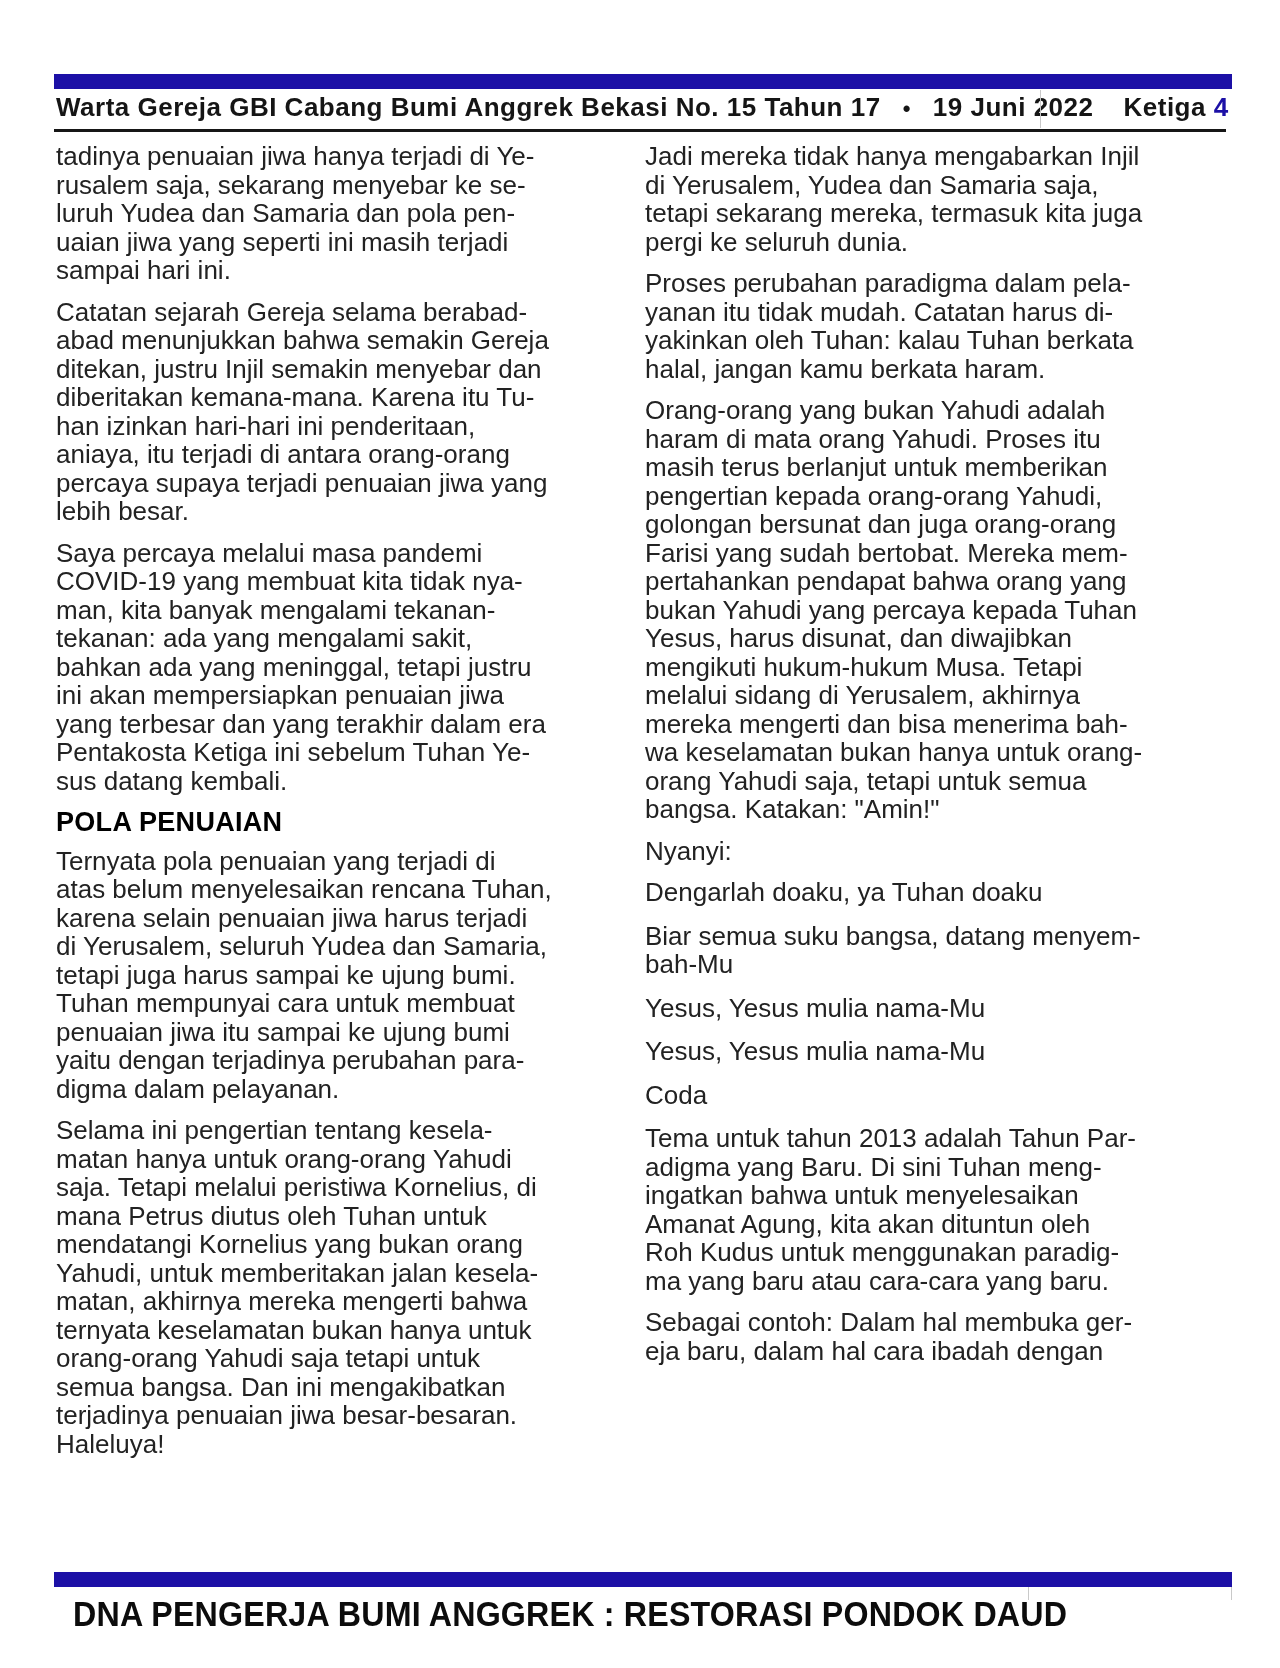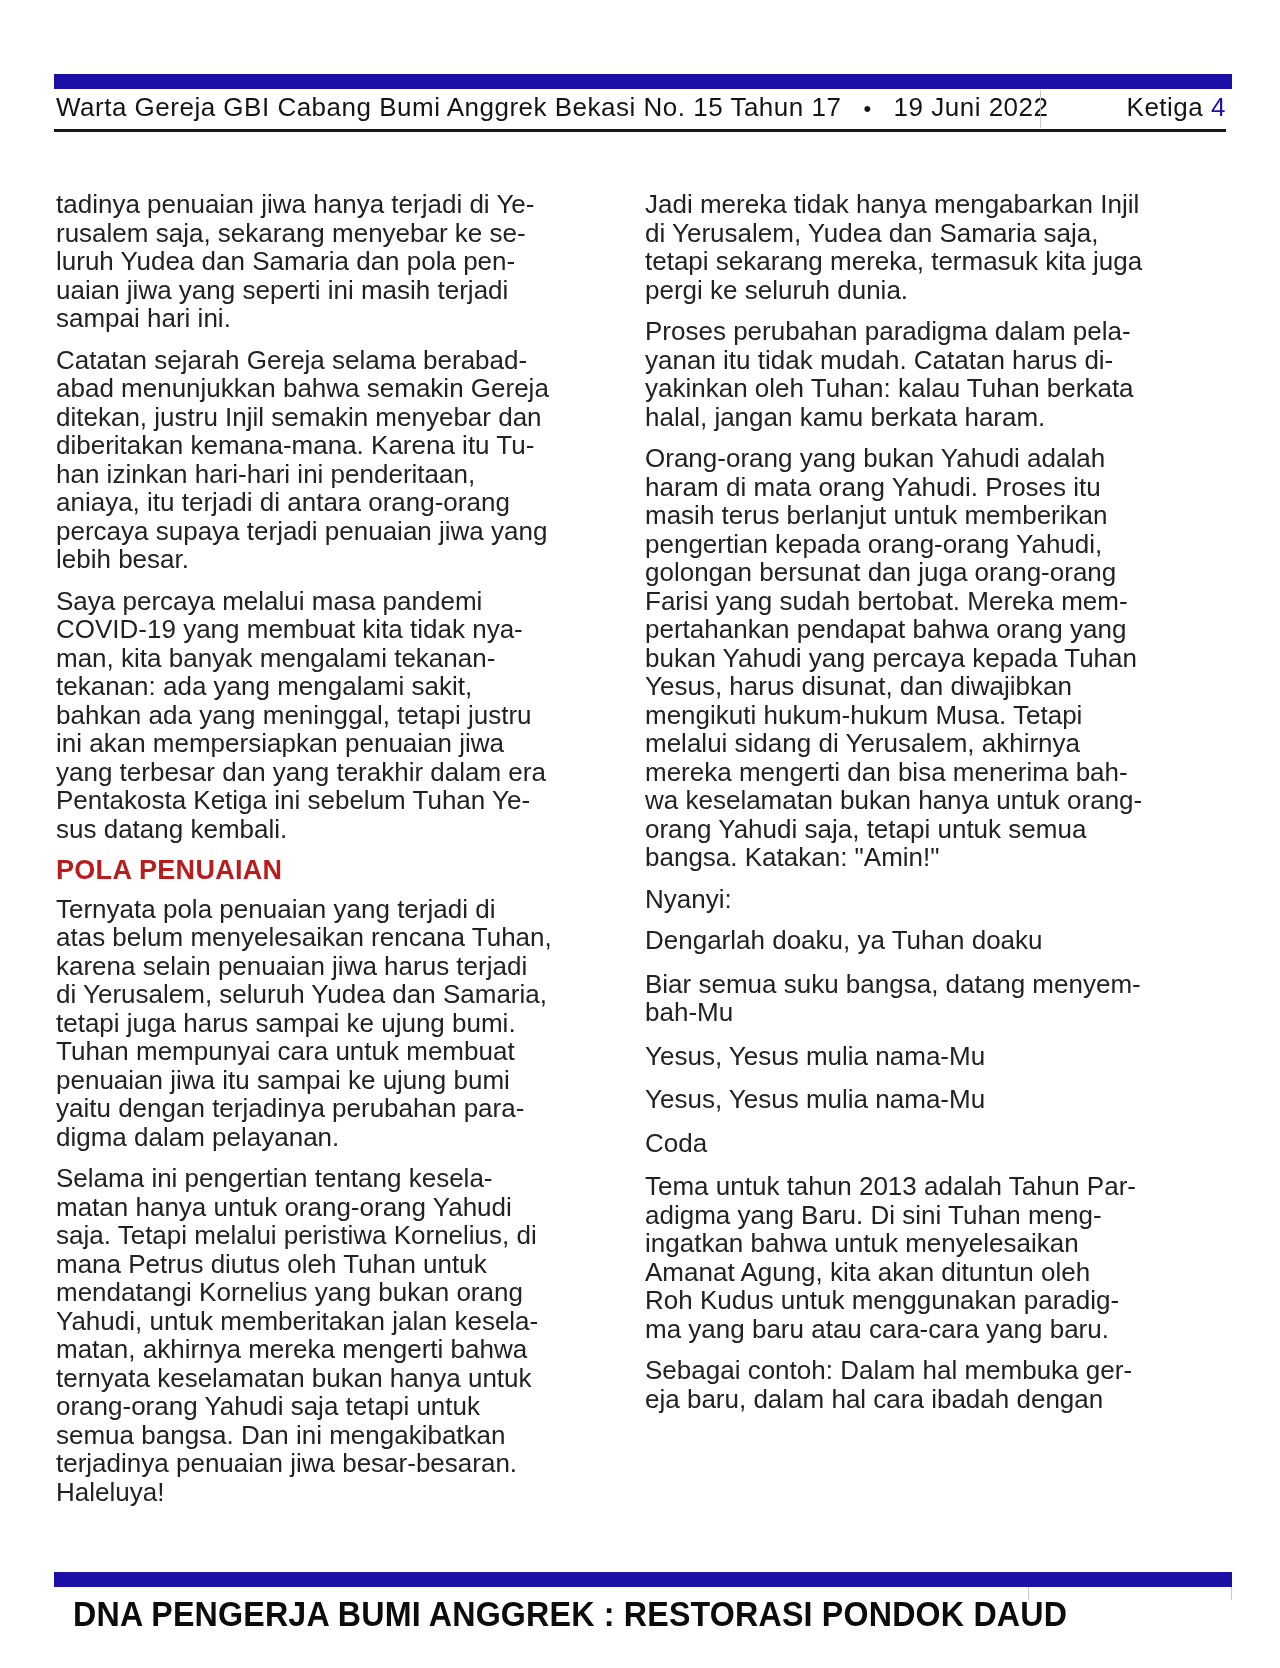--- a/index.html
+++ b/index.html
@@ -21,20 +21,21 @@
   .header-row {
     position: absolute;
     left: 56px; top: 92px;
     width: 1170px;
     display: flex;
     justify-content: space-between;
     align-items: center;
     font-size: 26px;
     letter-spacing: 0.5px;
     color: #151515;
+    font-weight: bold;
   }
   .header-left { white-space: nowrap; }
   .header-left .bullet { margin: 0 22px; font-size: 22px; }
   .header-right { white-space: nowrap; padding-left: 30px; }
   .page-num { color: #1c10a6; }
   .header-divider {
     position: absolute;
     left: 1040px; top: 90px;
     width: 1px; height: 38px;
     background: #c9c9c9;
@@ -44,36 +45,36 @@
     left: 54px; top: 129px;
     width: 1172px; height: 3px;
     background: #161616;
   }
   .content {
     position: absolute;
     left: 56px; top: 142px;
     width: 1176px;
     display: flex;
   }
-  .col { box-sizing: border-box; margin-top: 48px; }
+  .col { box-sizing: border-box; }
   .col-left  { width: 562px; margin-right: 27px; }
   .col-right { width: 587px; }
   .para {
     margin: 0 0 13px 0;
     font-size: 26px;
     line-height: 28.5px;
     white-space: pre-line;
     color: #222222;
   }
   .para.h {
     font-weight: bold;
     font-size: 27px;
     margin-top: 5px;
     margin-bottom: 10px;
-    color: #b91c1c;
+    color: #000000;
     letter-spacing: 0.3px;
   }
   .para.i {
     margin-bottom: 15px;
   }
   .footer-bar {
     position: absolute;
     left: 54px; top: 1572px;
     width: 1178px; height: 15px;
     background: #1c10a6;

